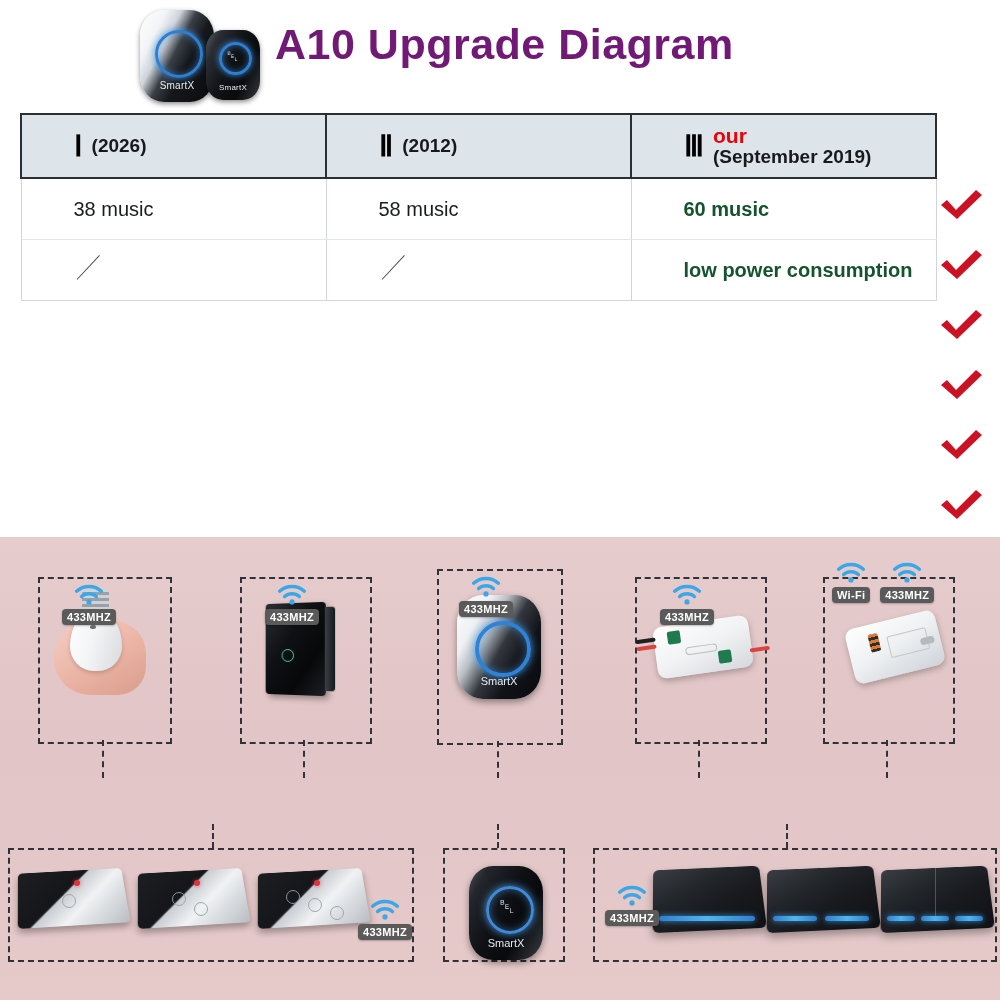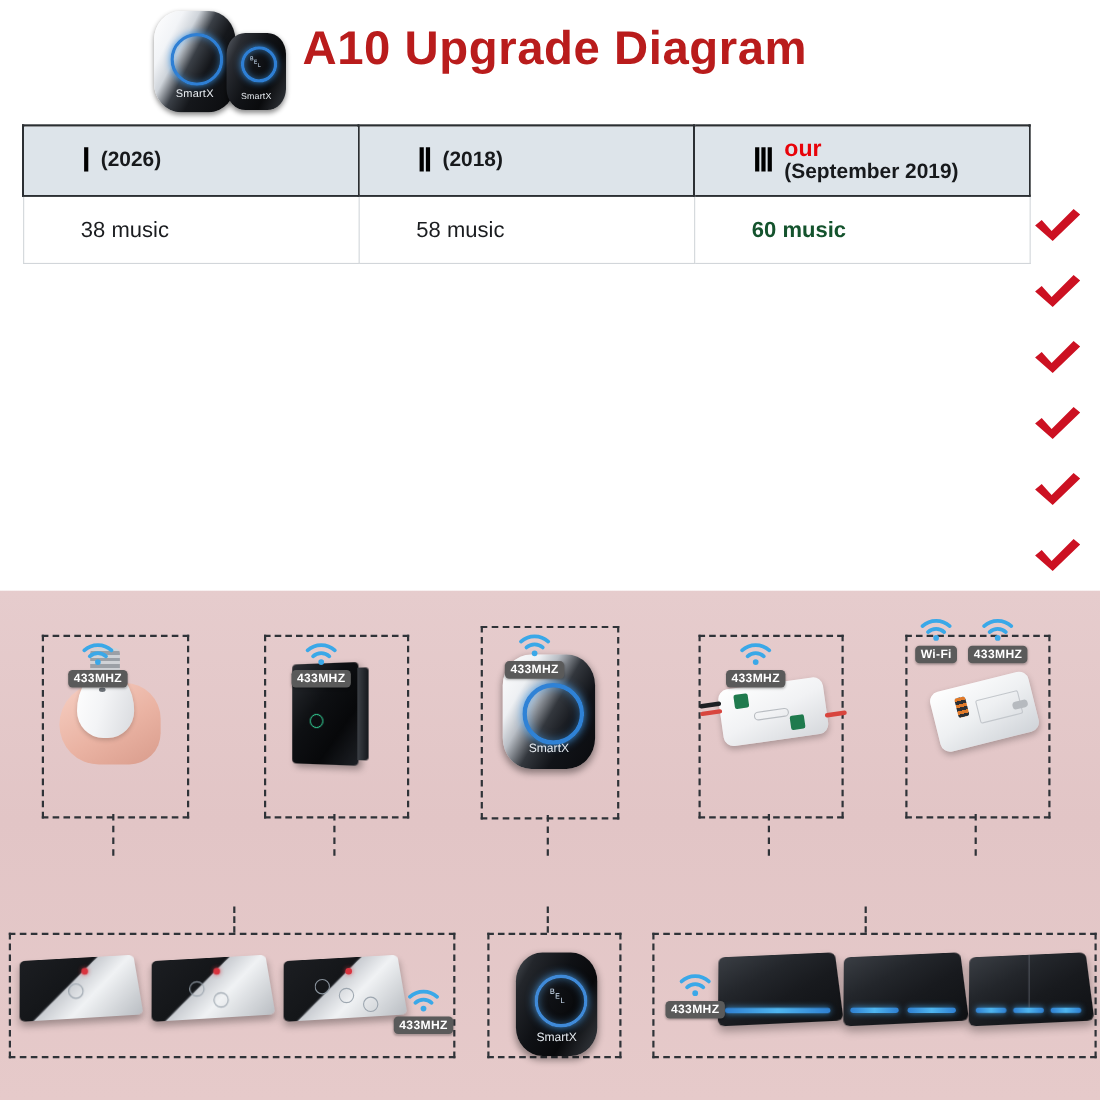--- a/index.html
+++ b/index.html
@@ -57,21 +57,21 @@
   }
   .bell-label{
     position:absolute;width:100%;text-align:center;
     color:#e9edf2;font-size:9px;letter-spacing:.2px;
   }
   .bell-big .bell-label{bottom:11px;font-size:10px;}
   .bell-small .bell-label{bottom:8px;font-size:8px;}
 
   #main-title{
     position:absolute;left:275px;top:20px;
-    font-size:43px;font-weight:bold;color:#b91c1c;
+    font-size:43px;font-weight:bold;color:#701a75;
     letter-spacing:.5px;white-space:nowrap;text-align:right;
   }
 
   
   #compare-table{
     position:absolute;left:20px;top:113px;width:915px;
     border-collapse:collapse;table-layout:fixed;
   }
   #compare-table col.c1{width:305px;}
   #compare-table col.c2{width:305px;}
@@ -345,41 +345,46 @@
             <span class="roman">Ⅰ</span>
             <span class="hdr-txt">
               <span class="hdr-year">(2026)</span>
             </span>
           </div>
         </th>
         <th>
           <div class="hdr-inner">
             <span class="roman">Ⅱ</span>
             <span class="hdr-txt">
-              <span class="hdr-year">(2018)</span>
+              <span class="hdr-year">(2012)</span>
             </span>
           </div>
         </th>
         <th>
           <div class="hdr-inner">
             <span class="roman">Ⅲ</span>
             <span class="hdr-txt">
               <span class="hdr-our">our</span>
               <span class="hdr-year">(September 2019)</span>
             </span>
           </div>
         </th>
       </tr>
     </thead>
     <tbody>
       <tr>
         <td>38 music</td>
         <td>58 music</td>
         <td class="col3">60 music</td>
       </tr>
+      <tr>
+        <td><span class="slash"></span></td>
+        <td><span class="slash"></span></td>
+        <td class="col3">low power consumption</td>
+      </tr>
     </tbody>
   </table>
 
   <div id="check-column">
     <div class="check-mark">
       <svg width="46" height="34" viewBox="0 0 46 34">
           <path d="M3 17 L9 12 L18 22 L38 2 L44 7 L19 31 Z" fill="#cc1122"></path>
         </svg>
     </div>
     <div class="check-mark">

